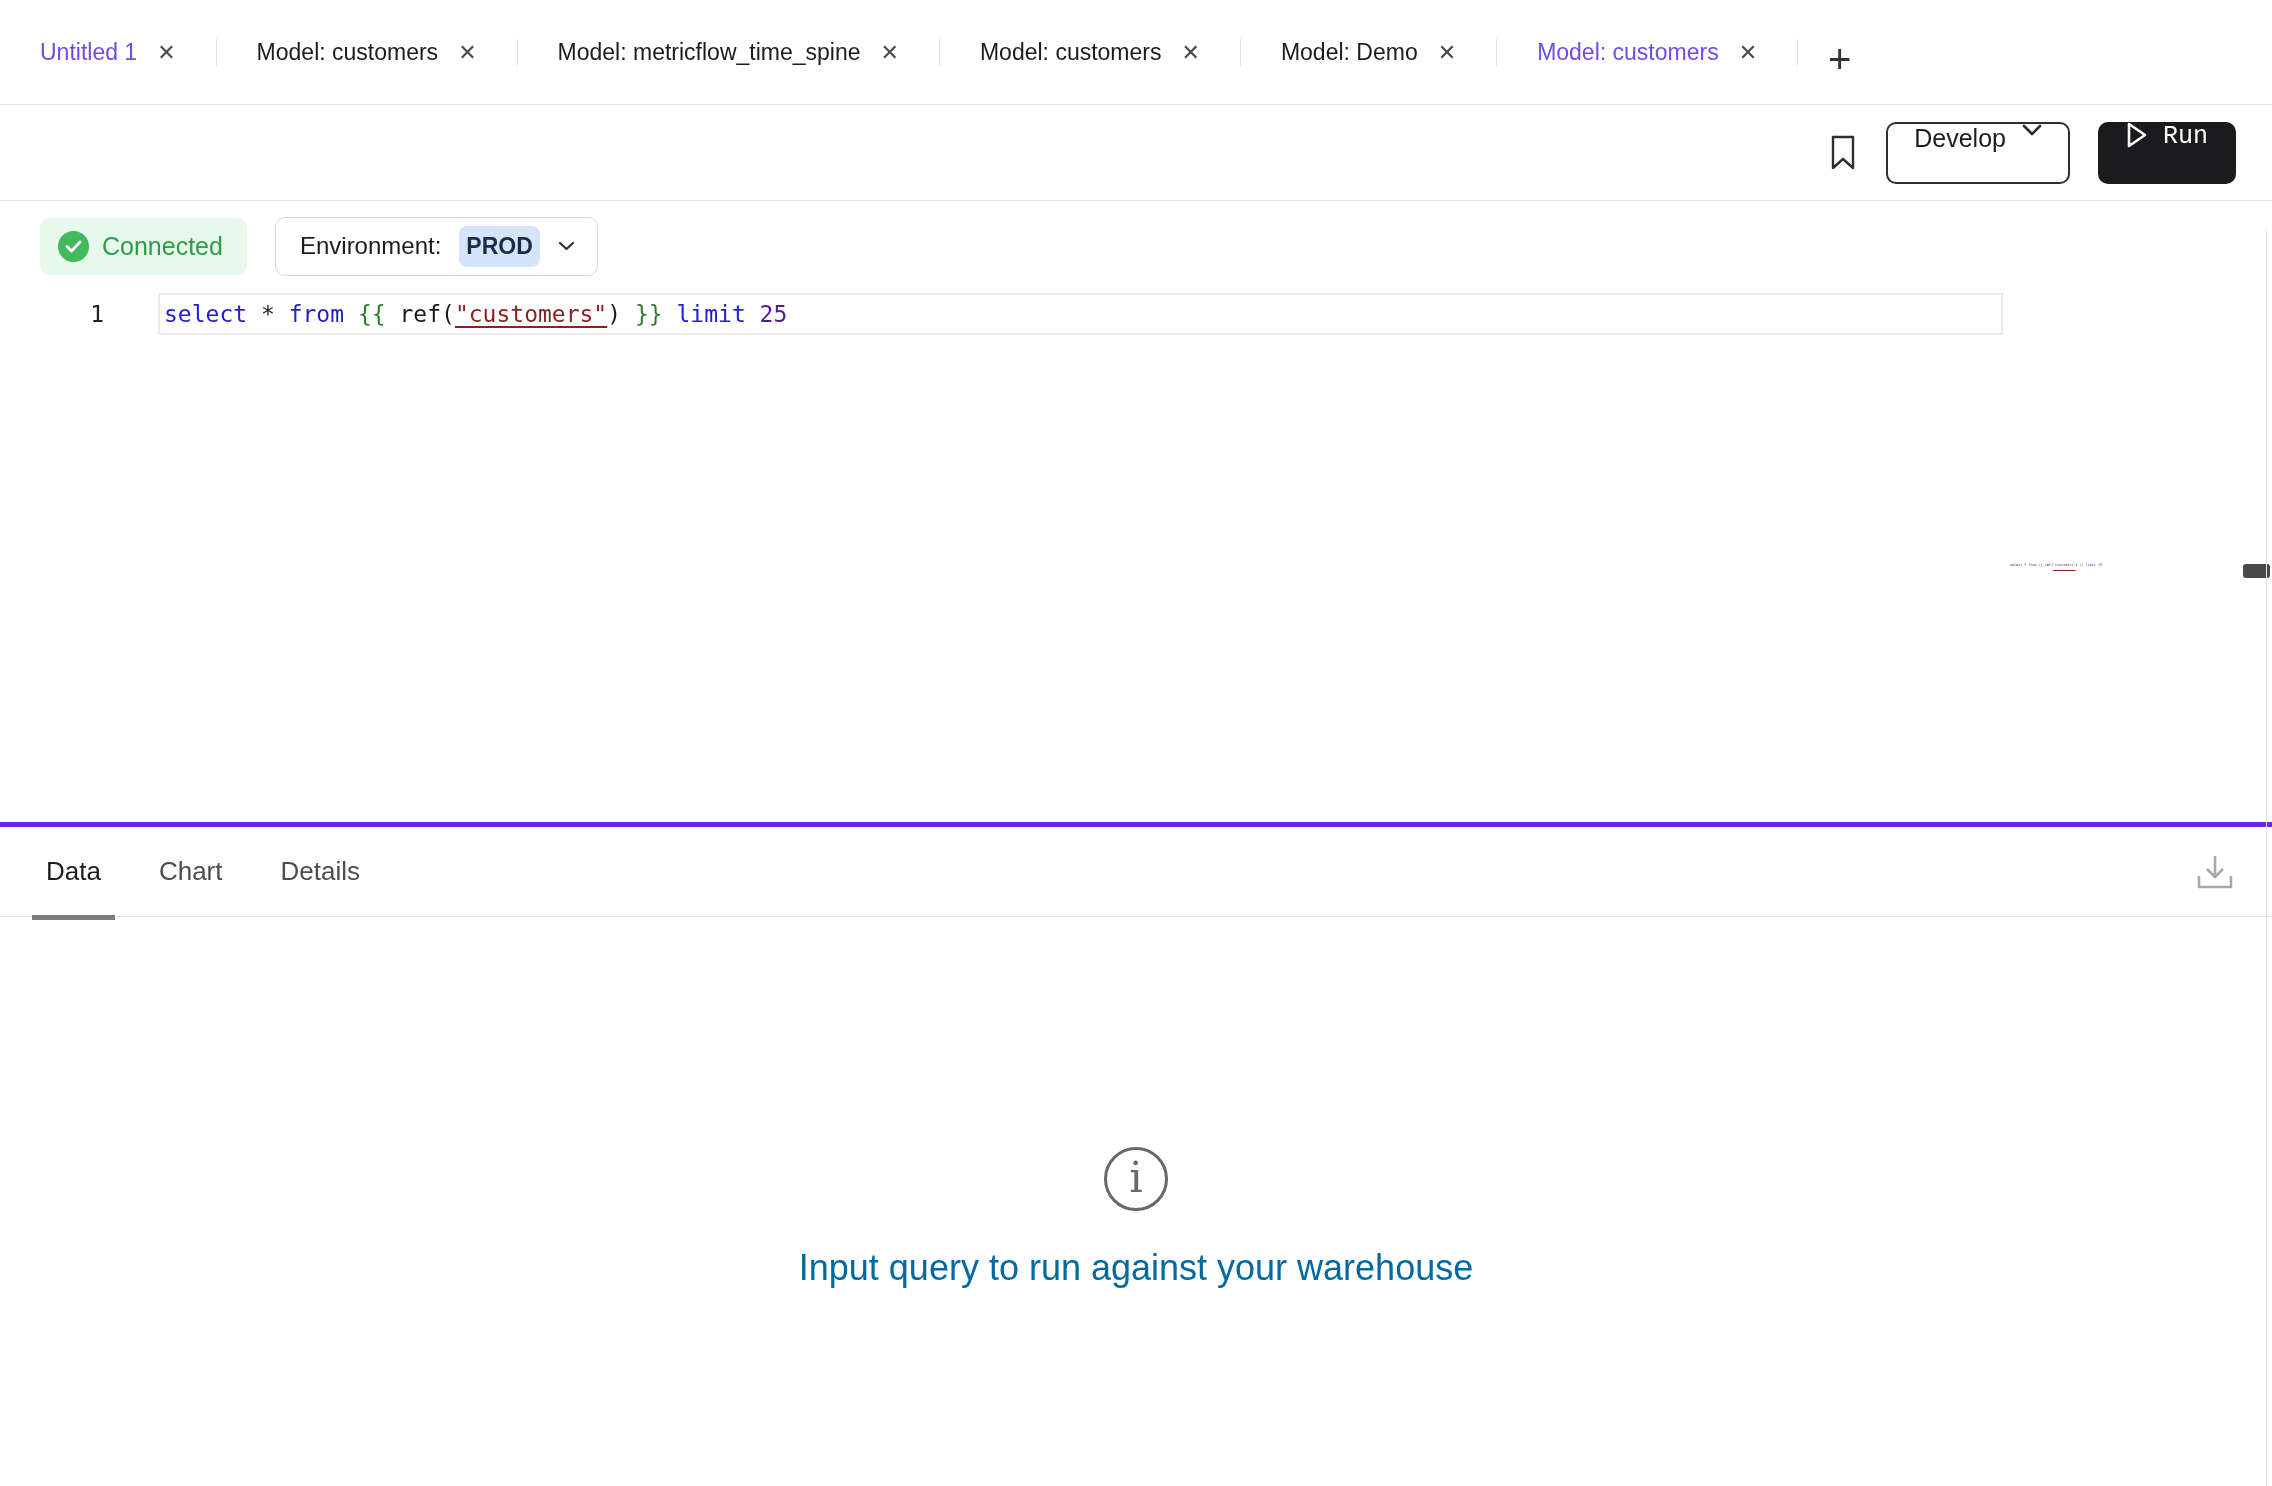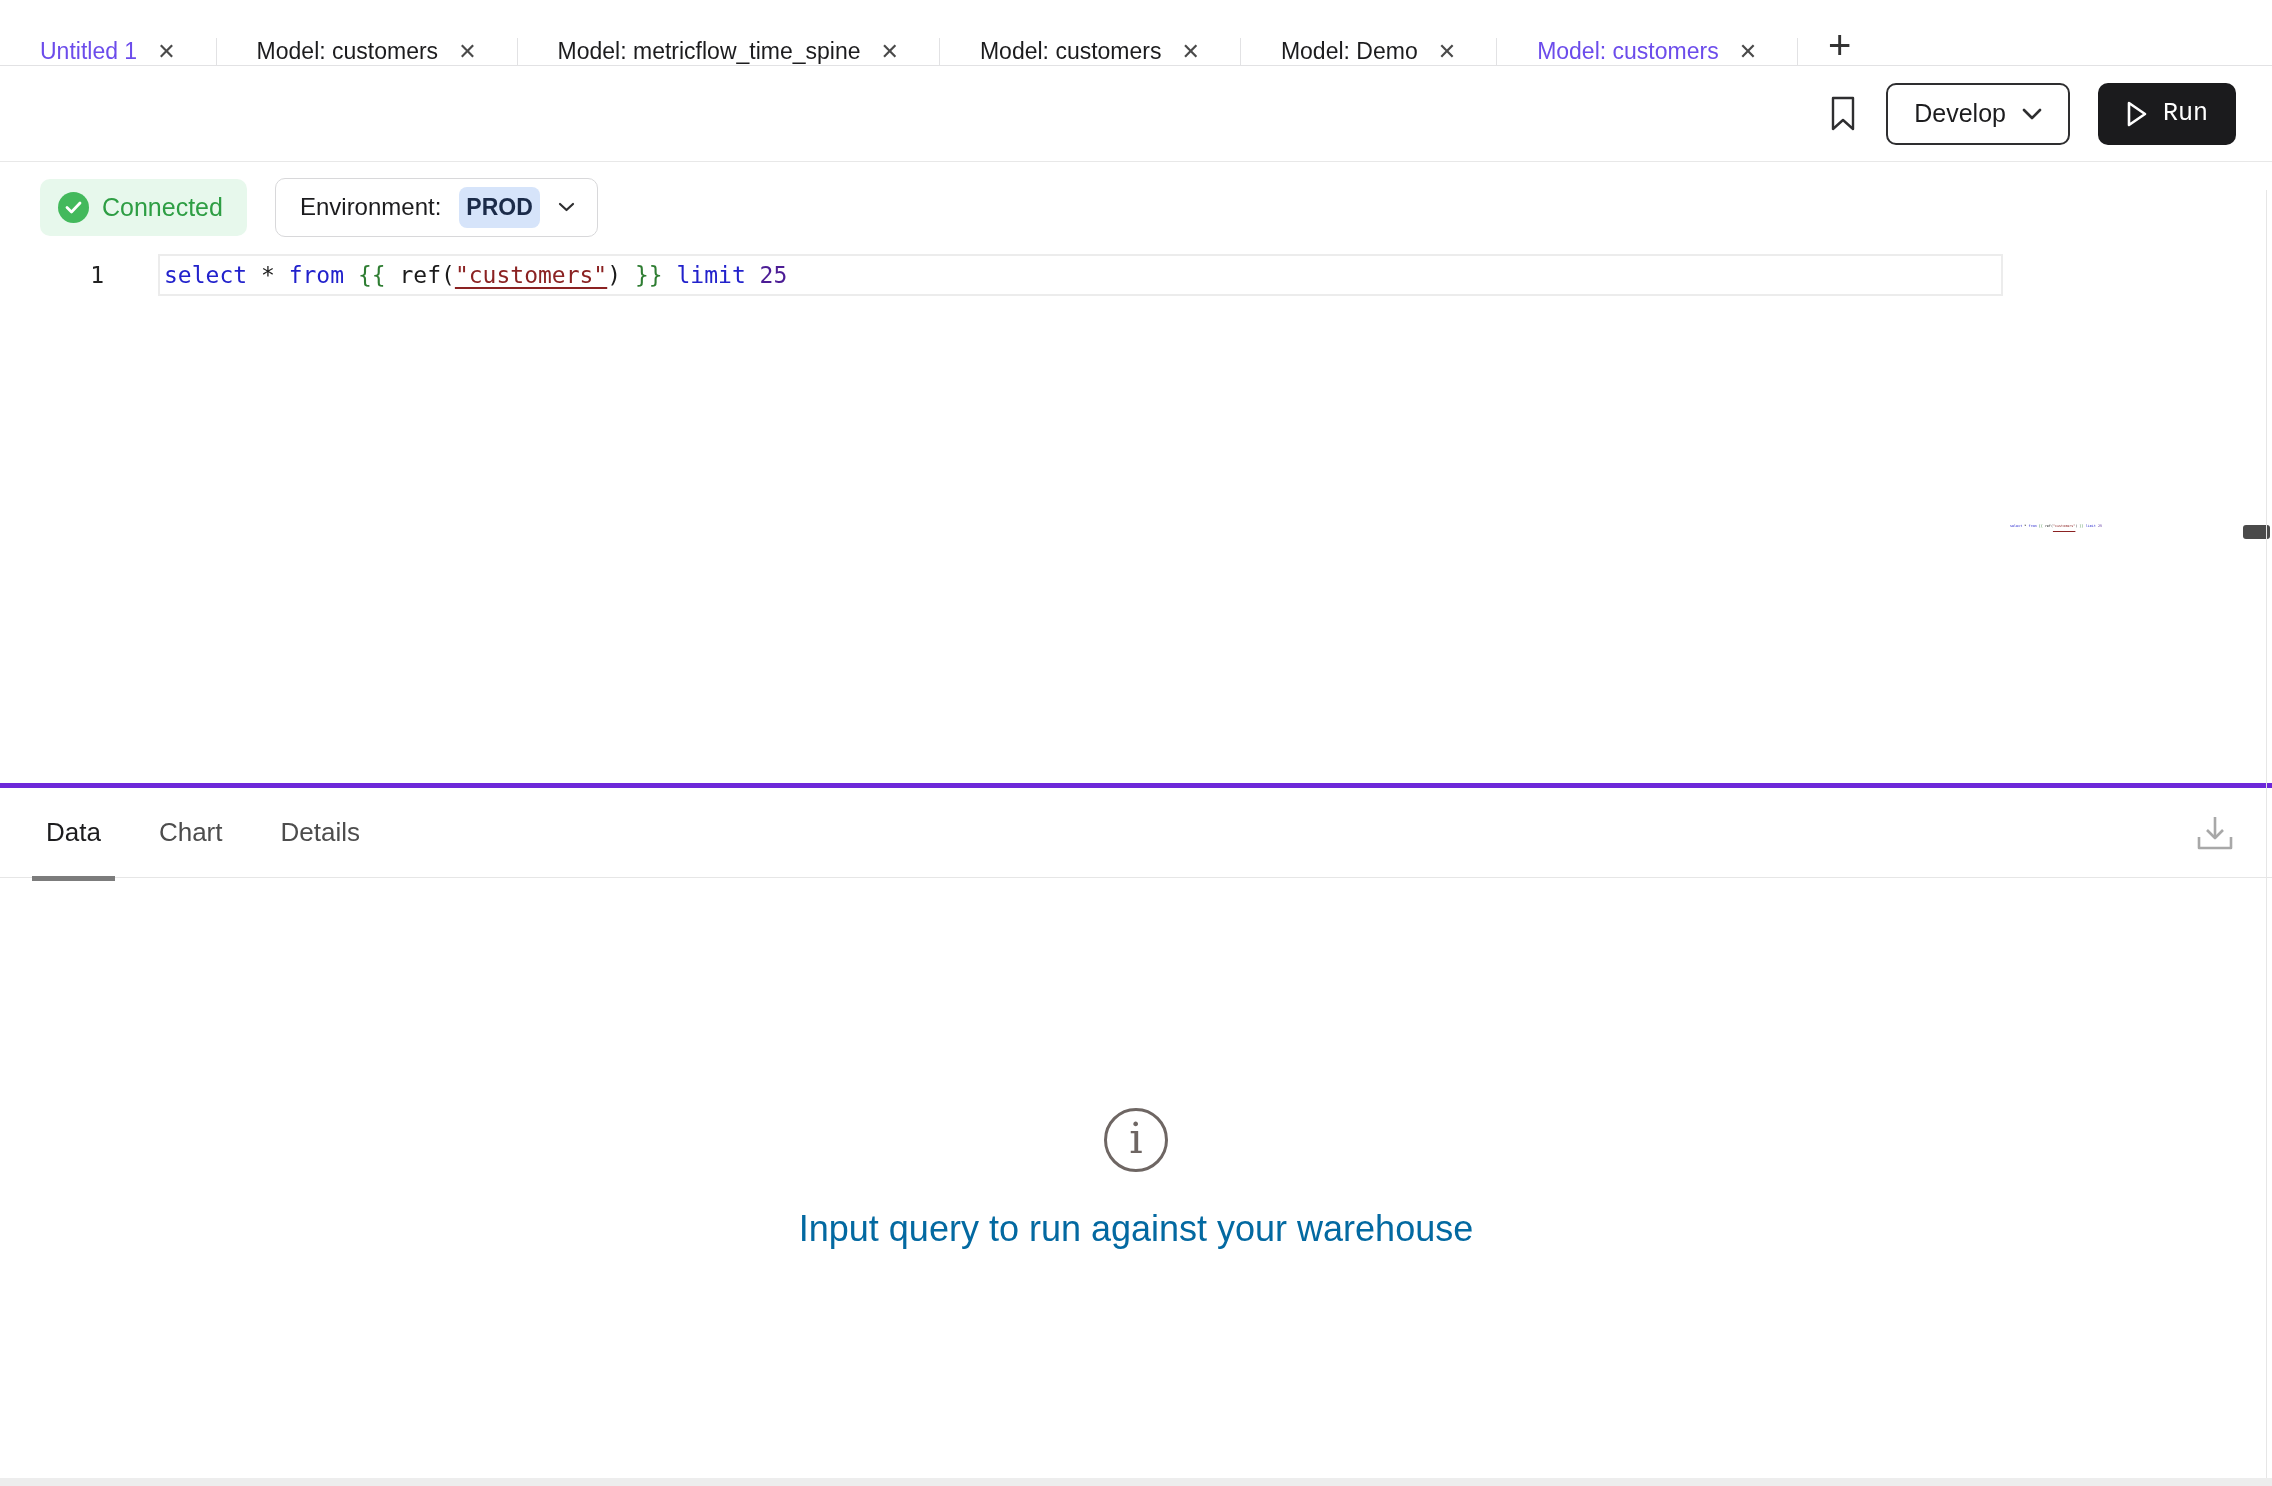--- a/index.html
+++ b/index.html
@@ -1,32 +1,32 @@
 <!DOCTYPE html>
 <html><head>
 <meta charset="utf-8">
 <style>
   * { margin:0; padding:0; box-sizing:border-box; }
   html,body { width:2272px; height:1486px; background:#fff; font-family:"Liberation Sans", sans-serif; overflow:hidden; }
   .app { position:relative; width:2272px; height:1486px; background:#fff; }
 
   
-  .tabbar { height:66px; border-bottom:1px solid #E2E2E4; display:flex; align-items:flex-end; background:#fff; }
+  .tabbar { height:66px; border-bottom:1px solid #E2E2E4; display:flex; align-items:flex-start; background:#fff;margin-top:39px; }
   .tab { display:flex; align-items:center; gap:20px; padding:0 40px; border-right:1px solid #E2E2E4;
          font-size:23px; color:#1C1C1E; cursor:pointer; background:#fff; white-space:nowrap; }
   .tab--accent { color:#6C4CEB; }
   .tab-close { font-size:22px; color:#4A4A4A; line-height:1; }
   .newtab { display:flex; align-items:center; padding:0 30px; background:#fff; border:none; cursor:pointer; }
   .newtab span { font-size:40px; font-weight:300; color:#333; line-height:1; }
 
   
   .toolbar { height:96px; border-bottom:1px solid #E8E8E8; display:flex; align-items:center;
              justify-content:flex-end; gap:28px; padding-right:36px; }
   .icon-btn { background:none; border:none; cursor:pointer; display:flex; align-items:center; }
-  .btn { height:62px; border-radius:10px; display:flex; align-items:center; cursor:pointer;
+  .btn { height:62px; border-radius:10px; display:flex; align-items:flex-start; cursor:pointer;
          font-family:"Liberation Sans",sans-serif; font-size:25px; font-weight:500; }
   .btn-develop { background:#fff; border:2px solid #2E2E30; color:#1C1C1E; gap:16px; padding:0 26px; }
   .btn-run { background:#1B1B1D; border:none; color:#fff; gap:15px; padding:0 28px;font-family:Liberation Mono, monospace; }
 
   
   .statusrow { display:flex; align-items:center; gap:28px; padding:16px 0 0 40px; height:74px;text-align:right; }
   .badge-connected { background:#E7F8EC; border-radius:10px; height:57px; display:flex; align-items:center;
                      gap:13px; padding:0 24px 0 18px; color:#2E9E44; font-size:25px; }
   .check-circle { width:31px; height:31px; border-radius:50%; background:#43B95C; display:flex;
                   align-items:center; justify-content:center; flex:none; }

